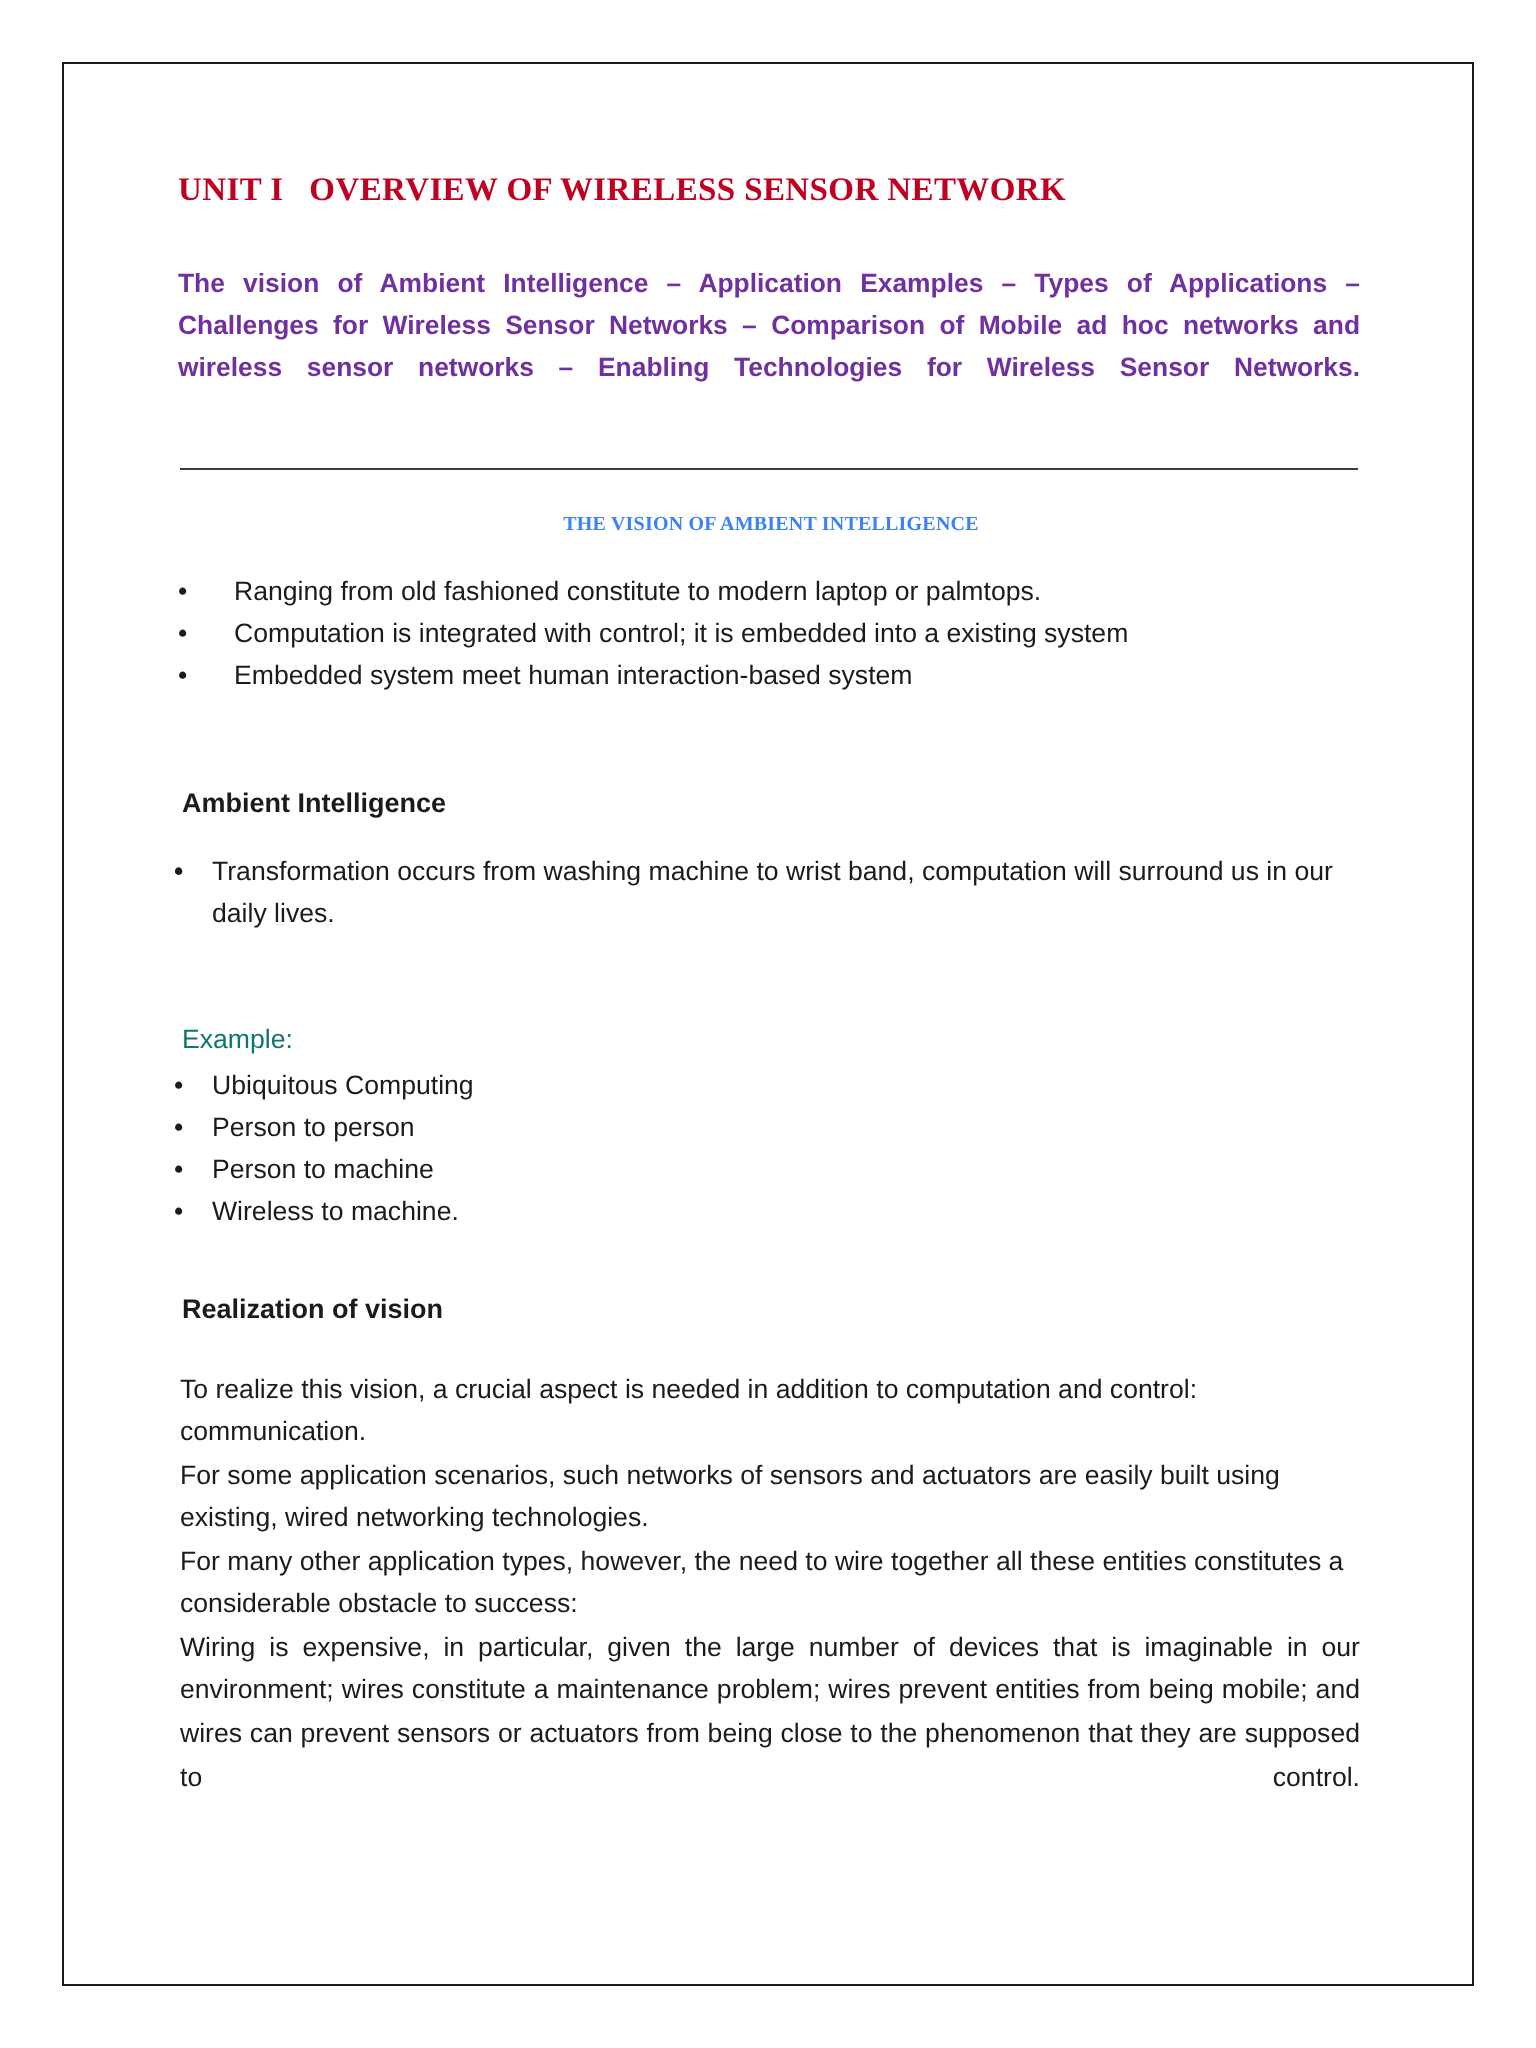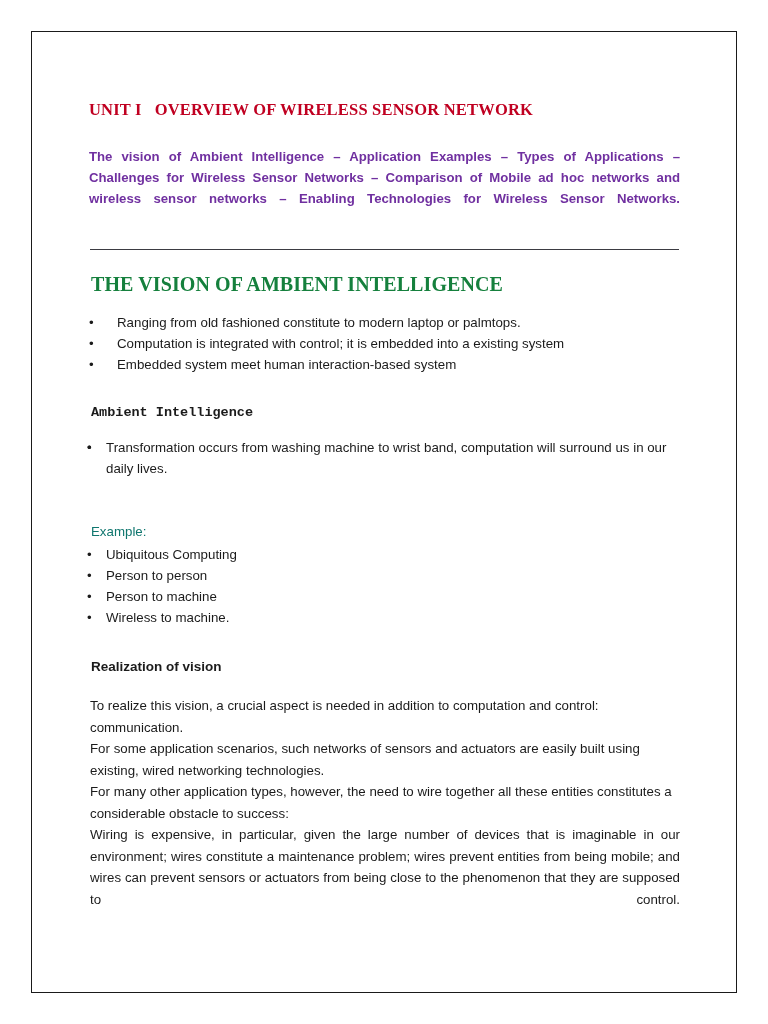--- a/index.html
+++ b/index.html
@@ -22,21 +22,21 @@
     height: 962px;
     border: 1.6px solid #1a1a1a;
     background: #ffffff;
     box-sizing: border-box;
     overflow: hidden;
   }
 
   #content {
     position: absolute;
     left: 57px;     
-    top: 68px;
+    top: 53px;
     width: 591px;   
   }
 
   
   .doc-title {
     font-family: "Liberation Serif", serif;
     font-weight: bold;
     font-size: 16.5px;
     color: #C00021;
     letter-spacing: 0.2px;
@@ -69,36 +69,37 @@
     width: 589px;
     height: 0;
     border: 0;
     border-top: 1.4px solid #3b3b42;
   }
 
   
   .section-heading {
     font-family: "Liberation Serif", serif;
     font-weight: bold;
-    font-size: 20px;
-    color: #15803d;
+    font-size: 10px;
+    color: #3b82f6;
     margin: 22px 0 0 2px;
     letter-spacing: 0.1px;
     line-height: 1.25;
+    text-align: center;
   }
 
   
   .sub-heading {
     font-weight: bold;
     font-size: 13.5px;
     color: #1b1b1b;
     margin: 0 0 0 2px;
     line-height: 1.3;
   }
-  .sub-heading.gap-a { margin-top: 29px; font-family: Liberation Mono, monospace; }
+  .sub-heading.gap-a { margin-top: 45px; }
   .sub-heading.gap-b { margin-top: 30px; }
 
   
   ul.blist {
     list-style: none;
     margin: 0;
     padding: 0;
   }
   ul.blist > li {
     position: relative;

